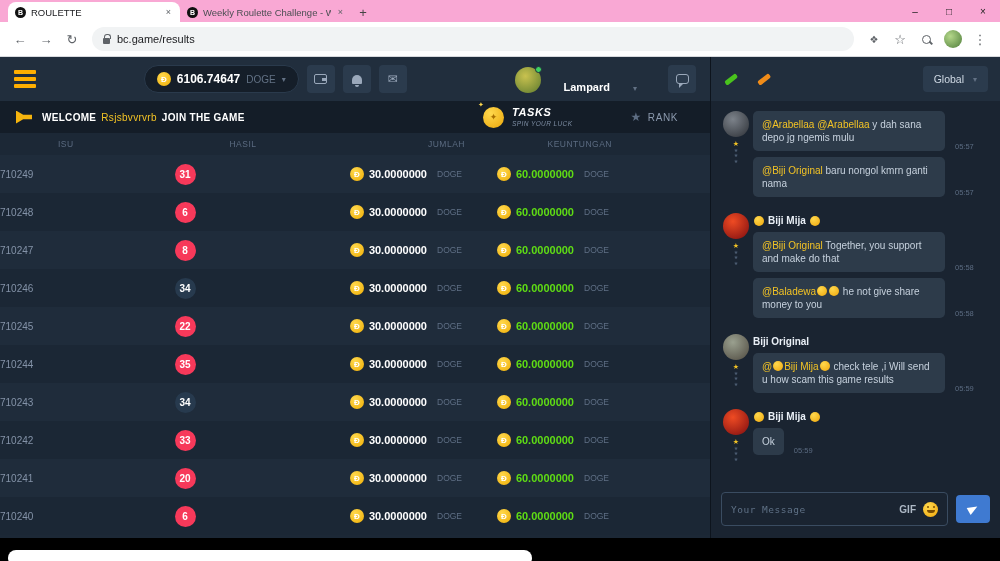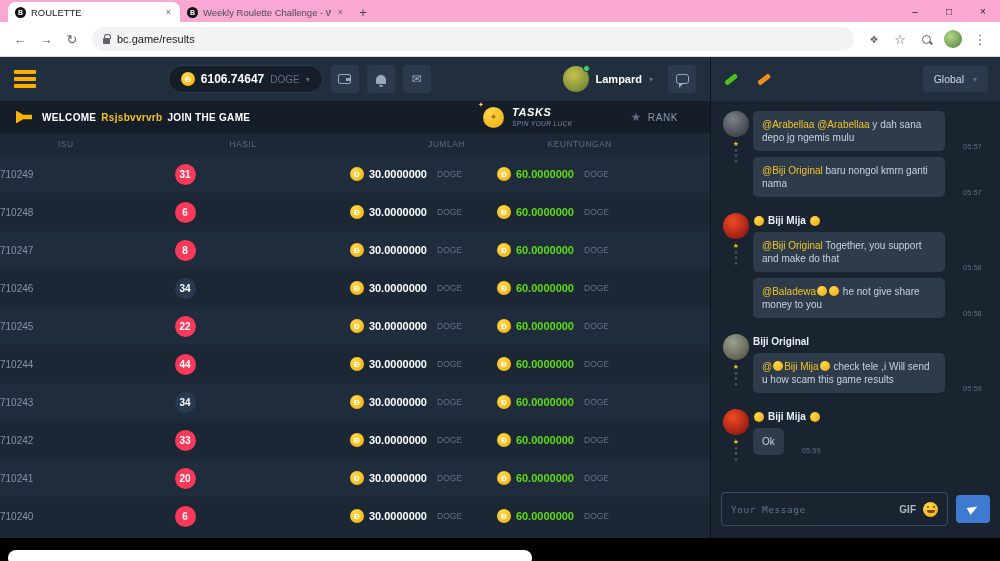--- a/index.html
+++ b/index.html
@@ -44,28 +44,28 @@
   .balance-pill b{font-size:12px}
   .cur{font-size:10px;color:#627184}
   .caret{font-size:8px;color:#627184}
   .sqbtn{width:28px;height:28px;background:#2b3b4d;border-radius:4px;display:flex;align-items:center;justify-content:center;color:#9aa8ba;margin-left:8px;font-size:12px}
   .wallet{width:13px;height:10px;border:1.5px solid #9aa8ba;border-radius:2px;position:relative}
   .wallet::after{content:'';position:absolute;right:0;top:2.5px;width:4px;height:3px;background:#9aa8ba}
   .bell{width:10px;height:9px;background:#9aa8ba;border-radius:5px 5px 1px 1px;position:relative}
   .bell::after{content:'';position:absolute;left:3px;bottom:-3px;width:4px;height:2px;border-radius:0 0 2px 2px;background:#9aa8ba}
   .cbub{width:13px;height:10px;border:1.5px solid #9aa8ba;border-radius:3px;position:relative}
   .cbub::after{content:'';position:absolute;left:2px;bottom:-5px;border-top:4px solid #9aa8ba;border-right:4px solid transparent}
-  .user-group{display:flex;align-items:center;gap:7px}
+  .user-group{display:flex;align-items:flex-end;gap:23px}
   .uavatar{width:26px;height:26px;border-radius:50%;background:radial-gradient(circle at 40% 35%,#c9c24f,#5c7a2e);position:relative}
   .online-dot{position:absolute;right:-1px;top:-1px;width:7px;height:7px;border-radius:50%;background:var(--online);border:1.5px solid #212e3d}
   .uname{font-size:11px;color:#fff}
 
   .announce{flex:0 0 32px;background:#141d28;display:flex;align-items:center;padding:0 16px;gap:10px}
   .mega{width:16px;height:13px;background:#f5b40e;clip-path:polygon(0 0,45% 32%,100% 32%,100% 68%,45% 68%,0 100%);flex:none}
-  .welcome{font-size:10px;color:#fff;letter-spacing:.3px;flex:1;display:flex;gap:5px;align-items:center;font-weight:bold;white-space:nowrap;overflow:hidden}
+  .welcome{font-size:10px;color:#fff;letter-spacing:.3px;flex:1;display:flex;gap:5px;align-items:center;font-weight:normal;white-space:nowrap;overflow:hidden}
   .yel{color:var(--accent)}
   .tasks{display:flex;align-items:center;gap:8px;margin-right:48px}
   .task-coin{width:21px;height:21px;border-radius:50%;background:radial-gradient(circle at 35% 30%,#ffd84d,#eba70b);display:flex;align-items:center;justify-content:center;color:#a86f00;font-size:9px;position:relative;flex:none}
   .task-coin::after{content:'✦';position:absolute;top:-6px;left:-5px;color:#ffd84d;font-size:7px}
   .task-text{display:flex;flex-direction:column;line-height:1}
   .task-title{font-size:11px;font-style:italic;font-weight:bold;color:#fff;letter-spacing:.6px}
   .task-sub{font-size:6.5px;font-style:italic;color:#7d8da3;letter-spacing:.4px;margin-top:3px}
   .rank{display:flex;align-items:center;gap:6px;margin-right:16px;color:#8b99ad;font-size:10px;letter-spacing:.6px}
   .rank .star{color:#5d6d83;font-size:12px}
 
@@ -99,21 +99,21 @@
   .avcol{width:34px;flex:none;display:flex;flex-direction:column;align-items:center}
   .cavatar{width:26px;height:26px;border-radius:50%}
   .stars{display:flex;flex-direction:column;align-items:center;line-height:1.1;margin-top:3px}
   .stars span{font-size:5px;color:#4e5f74}
   .stars .s1{font-size:7px;color:var(--accent)}
   .cbody{flex:1;min-width:0}
   .cname{font-size:10px;font-weight:bold;color:#e9eff6;margin:2px 0 6px;display:flex;align-items:center;gap:3px}
   .cmsg{display:flex;align-items:flex-end;margin-bottom:6px}
   .bubble{background:#2d3b4a;border-radius:5px;padding:7px 9px;font-size:10px;line-height:13px;color:#c6d1dd;max-width:192px}
   .mention{color:var(--accent)}
-  .ctime{font-size:7.5px;color:#5b6b81;margin-left:18px;white-space:nowrap}
+  .ctime{font-size:7.5px;color:#5b6b81;margin-left:10px;white-space:nowrap}
   .emj{display:inline-block;width:10px;height:10px;border-radius:50%;background:radial-gradient(circle at 35% 30%,#ffd84d,#f0a70b);vertical-align:-1px;margin:0 1px}
   .chat-input-row{flex:none;display:flex;align-items:center;padding:8px 10px 12px}
   .chat-input{flex:1;height:28px;border:1px solid #3a4c61;border-radius:4px;display:flex;align-items:center;padding:16px 9px;gap:7px}
   .ph{flex:1;font-family:"DejaVu Sans Mono",monospace;font-size:9.5px;color:#5f7186;letter-spacing:.5px}
   .gif{font-size:10px;color:#aeb9c6}
   .smiley{width:15px;height:15px;border-radius:50%;background:radial-gradient(circle at 35% 30%,#ffd84d,#f0a70b);position:relative;flex:none}
   .smiley::before{content:'';position:absolute;left:3.5px;top:4px;width:2px;height:2px;border-radius:50%;background:#7a4c00;box-shadow:6px 0 0 #7a4c00}
   .smiley::after{content:'';position:absolute;left:3.5px;top:8px;width:8px;height:3.5px;border-radius:0 0 7px 7px;background:#7a4c00}
   .send{width:34px;height:28px;margin-left:8px;background:var(--send-button);border-radius:4px;display:flex;align-items:center;justify-content:center}
   .plane{width:0;height:0;border-top:4px solid transparent;border-bottom:4px solid transparent;border-left:10px solid #fff;transform:rotate(-30deg)}
@@ -311,21 +311,21 @@
     <div class="amount-cell">
       <span class="coin-s">Ð</span>
       <span class="amt green">60.0000000</span>
               <span class="cur-s">DOGE</span>
     </div>
     <div></div>
   </div>
   <div class="trow">
     <div class="c-isu">710244</div>
     <div class="c-hasil">
-              <span class="badge red">44</span>
+              <span class="badge red">35</span>
             </div>
     <div class="amount-cell">
       <span class="coin-s">Ð</span>
       <span class="amt">30.0000000</span>
               <span class="cur-s">DOGE</span>
     </div>
     <div class="amount-cell">
       <span class="coin-s">Ð</span>
       <span class="amt green">60.0000000</span>
               <span class="cur-s">DOGE</span>

